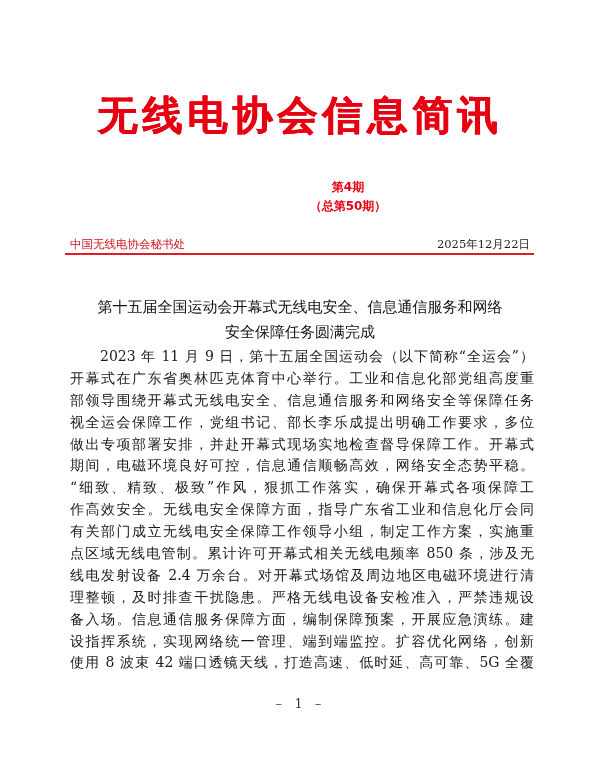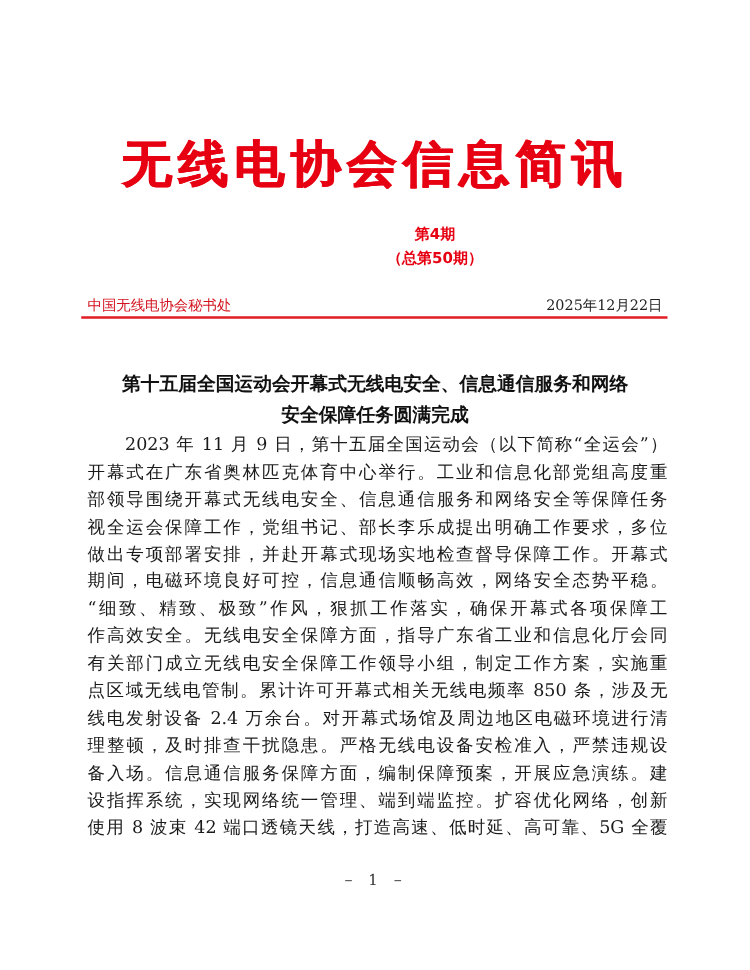--- a/index.html
+++ b/index.html
@@ -1,19 +1,19 @@
 <!DOCTYPE html>
 <html><head>
 <meta charset="utf-8">
 <style>
   html, body { margin: 0; padding: 0; background: #ffffff; }
   body { width: 600px; height: 776px; position: relative; overflow: hidden; }
   .page { position: absolute; left: 0; top: 0; width: 600px; height: 776px; background: #fff; }
   .masthead {
-    position: absolute; left: 0; top: 108px; width: 600px; text-align: center;
+    position: absolute; left: 0; top: 91px; width: 600px; text-align: center;
     color: #e60012; font-family: "DejaVu Serif", serif; font-weight: bold;
     font-size: 40px; letter-spacing: 5px; line-height: 48px;
     text-shadow: 0.6px 0 0 #e60012, -0.6px 0 0 #e60012;
   }
   .issue {
     position: absolute; left: 0; width: 600px; text-align: center;
     color: #e60012; font-family: "DejaVu Sans", sans-serif; font-weight: bold;
     font-size: 12px; line-height: 16px; margin-left: 48px;
   }
   .issue.no { top: 179px; }
@@ -22,21 +22,21 @@
     position: absolute; left: 68px; width: 466px; top: 236px; height: 16px;
     font-family: "DejaVu Serif", serif; font-size: 11.5px; line-height: 16px;
   }
   .sender { position: absolute; left: 2px; top: 0; color: #d3131f; text-align: right; }
   .date { position: absolute; right: 4px; top: 0; color: #222; }
   .redline {
     position: absolute; left: 65px; width: 469px; top: 253px; height: 2px; background: #e21c24;
   }
   .heading {
     position: absolute; left: 60px; width: 480px; top: 295px; text-align: center;
-    font-family: "DejaVu Serif", serif; font-weight: bold; font-size: 15px; line-height: 25px;
+    font-family: "DejaVu Serif", serif; font-weight: normal; font-size: 15px; line-height: 25px;
     color: #111;
   }
   .body {
     position: absolute; left: 70px; width: 464px; top: 346px;
     font-family: "DejaVu Serif", serif; font-size: 14px; line-height: 21.9px; color: #1a1a1a;
     text-align: justify;
   }
   .body .line { display: block; white-space: nowrap; text-align-last: justify; text-align: justify; height: 21.9px; }
   .body .line.indent { padding-left: 30px; }
   .footer {

